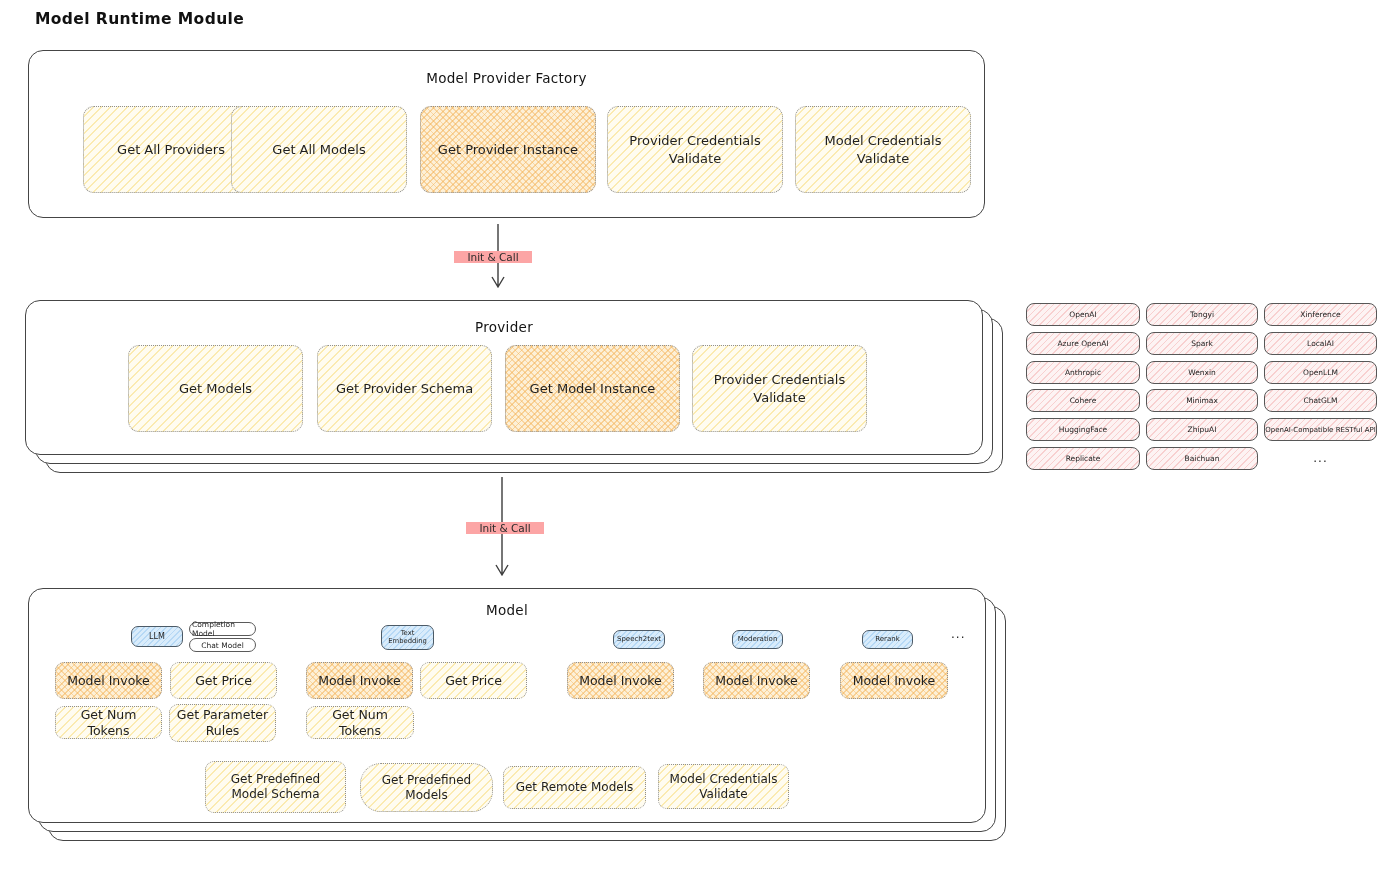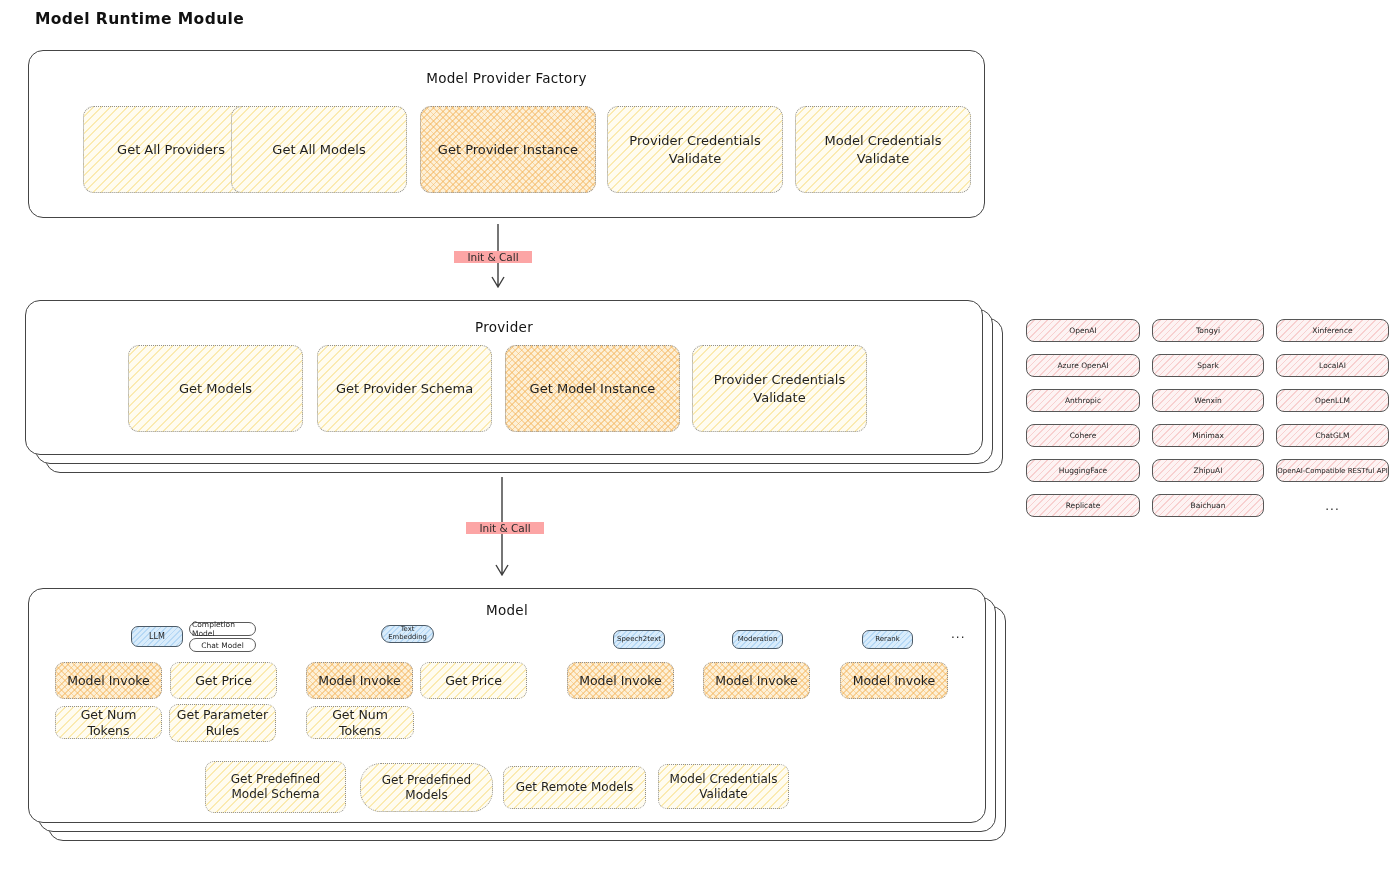--- a/index.html
+++ b/index.html
@@ -58,23 +58,23 @@
     text-align:center; font-size:7.5px; line-height:1.15; z-index:3; padding:1px 3px;
   }
   .pill{
     position:absolute; box-sizing:border-box; border:1.1px solid #5a5a5a;
     border-radius:7px; background:#fff; display:flex; align-items:center;
     justify-content:center; font-size:7.5px; z-index:3; padding:0 2px;
   }
   .ellipsis{ position:absolute; font-size:12px; letter-spacing:1px; color:#222; z-index:3; }
   
   .pgrid{
-    position:absolute; left:1026px; top:319px; width:352px;
+    position:absolute; left:1026px; top:303px; width:352px;
     display:grid; grid-template-columns:114px 112px 113px;
-    grid-auto-rows:23px; column-gap:6px; row-gap:5.8px; z-index:3;gap:12px;
+    grid-auto-rows:23px; column-gap:6px; row-gap:5.8px; z-index:3;
   }
   .pgrid-cell{
     box-sizing:border-box; border:1.3px solid #575757; border-radius:8px;
     display:flex; align-items:center; justify-content:center; text-align:center;
     font-size:7.5px; white-space:nowrap; overflow:hidden; padding:0 2px; color:#1c1c1c;
   }
   .pgrid-more{
     display:flex; align-items:center; justify-content:center; font-size:12px; letter-spacing:1px;
   }
   
@@ -142,21 +142,21 @@
   <div class="arrow-label" style="left:466px; top:522px; width:72px;">Init &amp; Call</div>
 
   <div class="bigbox stack" style="left:48px; top:606px; width:958px; height:235px;"></div>
   <div class="bigbox stack" style="left:38px; top:597px; width:958px; height:235px;"></div>
   <div class="bigbox main" style="left:28px; top:588px; width:958px; height:235px;">
     <div class="section-title" style="top:13px;">Model</div>
 
     <div class="tab fill-blue" style="left:102px; top:37px; width:52px; height:21px; font-size:8px;">LLM</div>
     <div class="pill" style="left:160px; top:33px; width:67px; height:14px;">Completion Model</div>
     <div class="pill" style="left:160px; top:49px; width:67px; height:14px;">Chat Model</div>
-    <div class="tab fill-blue" style="left:352px; top:36px; width:53px; height:18px; font-size:6.8px;border-radius:9px;">Text Embedding</div>
+    <div class="tab fill-blue" style="left:352px; top:36px; width:53px; height:25px; font-size:6.8px;">Text Embedding</div>
     <div class="tab fill-blue" style="left:568px; top:41px; width:52px; height:19px; font-size:7px;margin-left:16px;">Speech2text</div>
     <div class="tab fill-blue" style="left:703px; top:41px; width:51px; height:19px; font-size:7px;">Moderation</div>
     <div class="tab fill-blue" style="left:833px; top:41px; width:51px; height:19px; font-size:7px;">Rerank</div>
     <div class="ellipsis" style="left:922px; top:38px;">...</div>
 
     <div class="mcard fill-orange" style="left:26px; top:73px; width:107px; height:37px;">Model Invoke</div>
     <div class="mcard fill-yellow" style="left:141px; top:73px; width:107px; height:37px;">Get Price</div>
     <div class="mcard fill-orange" style="left:277px; top:73px; width:107px; height:37px;">Model Invoke</div>
     <div class="mcard fill-yellow" style="left:391px; top:73px; width:107px; height:37px;">Get Price</div>
     <div class="mcard fill-orange" style="left:538px; top:73px; width:107px; height:37px;">Model Invoke</div>

